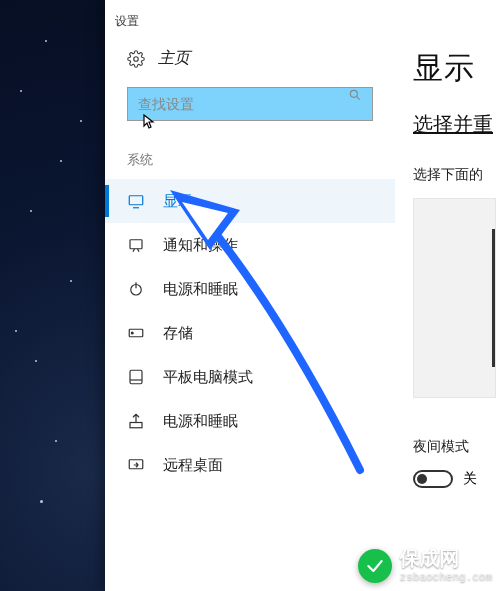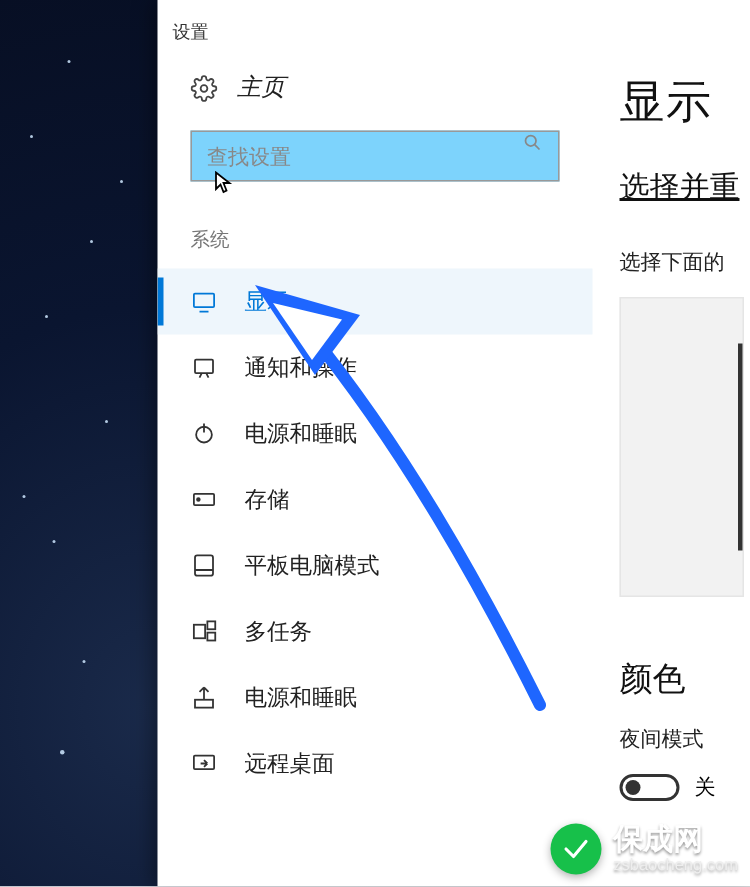--- a/index.html
+++ b/index.html
@@ -70,20 +70,21 @@
   
   .arrow { position:absolute; top:150px; left:150px; pointer-events:none; }
   .arrow svg { overflow:visible; }
 
   
   .watermark {
     position:absolute; right:8px; bottom:8px;
     display:flex; align-items:center; gap:8px;
     font-size:14px; color:#fff; font-weight:600;
     text-shadow:0 1px 2px rgba(0,0,0,.4);
+    font-family:Liberation Mono, monospace;
   }
   .wm-badge{
     width:34px;height:34px;border-radius:50%;
     background:#17c04a;display:flex;align-items:center;justify-content:center;
     box-shadow:0 2px 6px rgba(0,0,0,.3);
   }
   .wm-text{line-height:1.1;}
   .wm-text .t1{font-size:20px;color:#fff;}
   .wm-text .t2{font-size:11px;color:#eee;font-weight:400;}
 
@@ -187,30 +188,20 @@
           <div class="nav-item">
             <span class="icon">
               <svg width="18" height="18" viewBox="0 0 24 24" fill="none" stroke="currentColor" stroke-width="1.6">
                 <rect x="4" y="3" width="16" height="18" rx="2"></rect>
                   <line x1="4" y1="16" x2="20" y2="16"></line>
               </svg>
             </span>
             <span>平板电脑模式</span>
           </div>
 
-          <div class="nav-item">
-            <span class="icon">
-              <svg width="18" height="18" viewBox="0 0 24 24" fill="none" stroke="currentColor" stroke-width="1.6">
-                <rect x="3" y="6" width="10" height="12"></rect>
-                  <rect x="15" y="3" width="7" height="7"></rect>
-                  <rect x="15" y="13" width="7" height="7"></rect>
-              </svg>
-            </span>
-            <span>多任务</span>
-          </div>
 
 
           <div class="nav-item">
             <span class="icon">
               <svg width="18" height="18" viewBox="0 0 24 24" fill="none" stroke="currentColor" stroke-width="1.6">
                 <path d="M12 3 L12 14 M12 3 L8 7 M12 3 L16 7"></path>
                   <rect x="4" y="14" width="16" height="7"></rect>
               </svg>
             </span>
             <span>电源和睡眠</span>
@@ -227,21 +218,20 @@
           </div>
 
         </nav>
       </aside>
 
       <section class="panel">
         <h1>显示</h1>
         <div class="sub1">选择并重</div>
         <div class="sub2">选择下面的</div>
         <div class="displays-box"></div>
-        <h2>颜色</h2>
         <div class="sub2">夜间模式</div>
         <div class="toggle-row">
           <div class="toggle"></div>
           <span>关</span>
         </div>
       </section>
     </div>
   </div>
 
   <div class="arrow">

